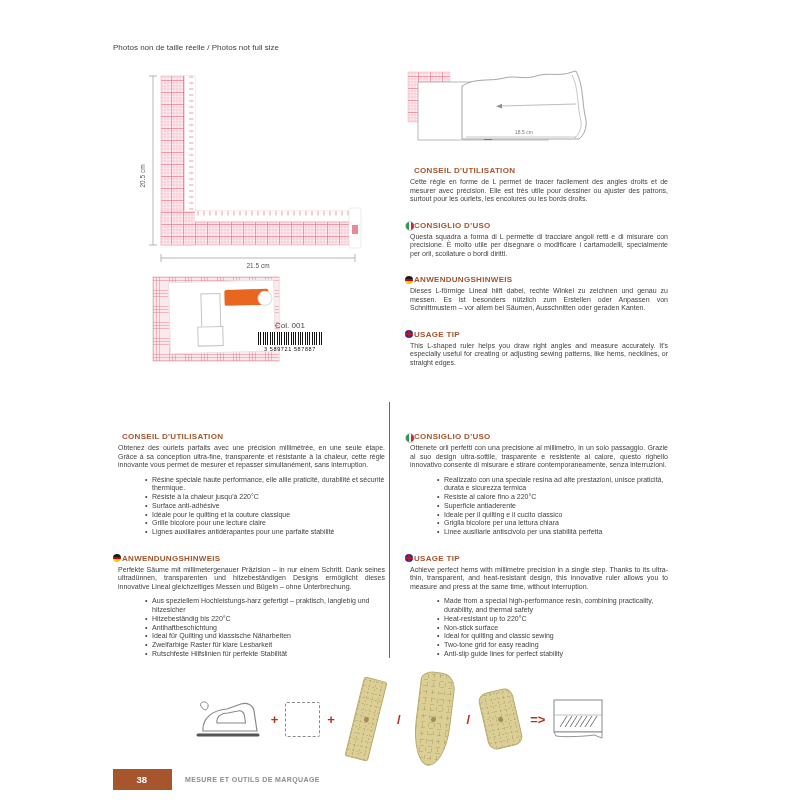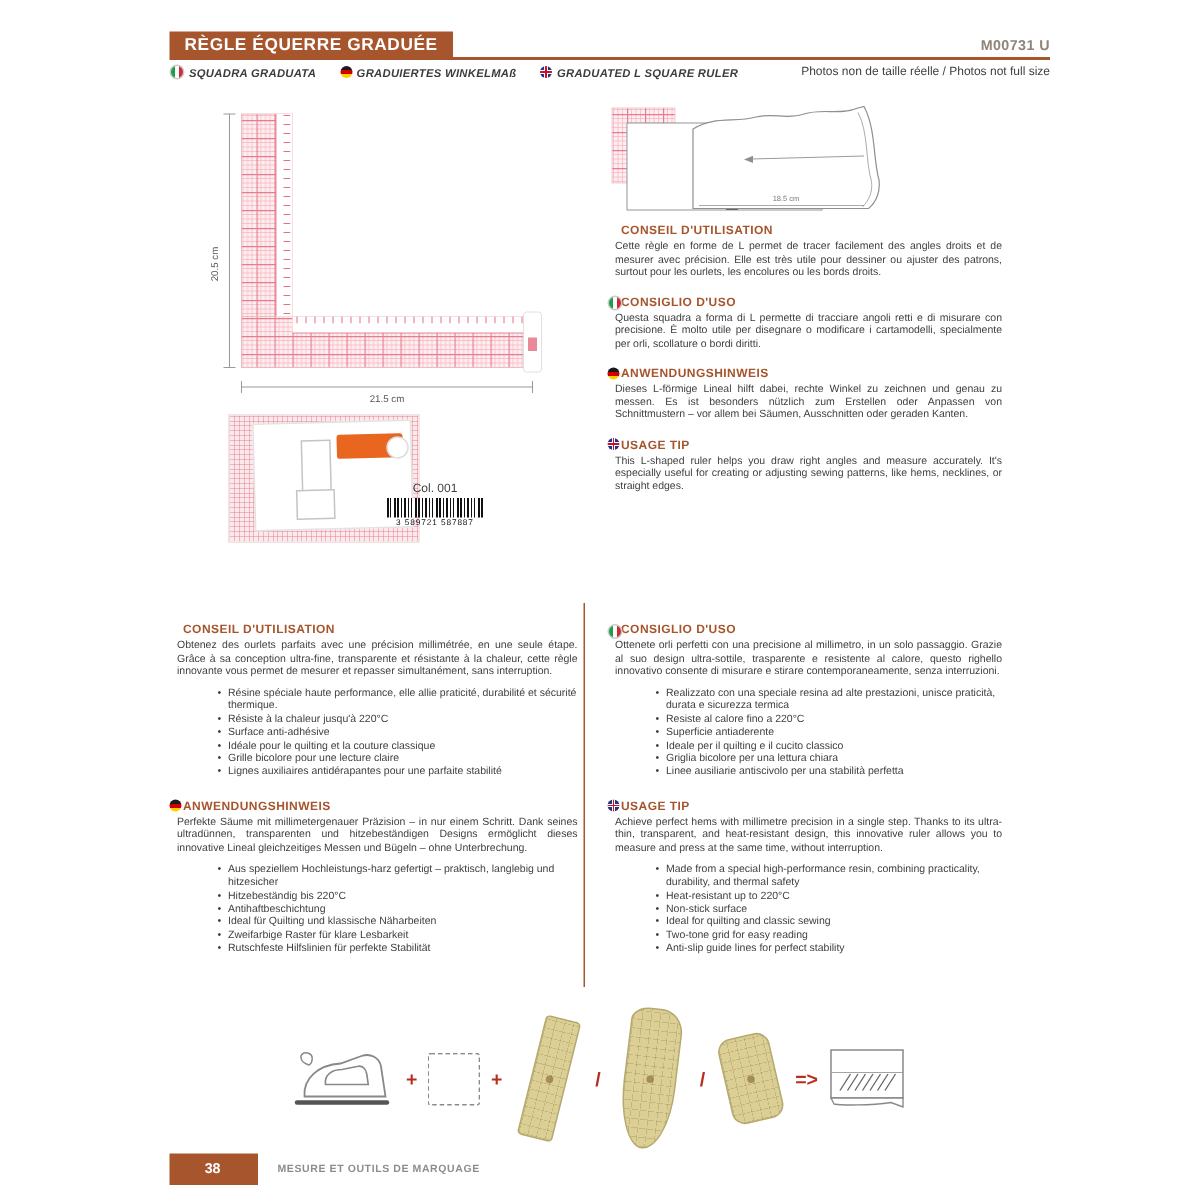--- a/index.html
+++ b/index.html
@@ -26,21 +26,21 @@
       linear-gradient(0deg,transparent 35%,#fff 35% 65%,transparent 65%),
       linear-gradient(90deg,transparent 35%,#fff 35% 65%,transparent 65%);}
   .note{font-size:8px;color:#3f3f3f;}
   
   .usage-col{position:absolute;left:405px;top:149px;width:263px;}
   .fcol-left{position:absolute;left:113px;top:415px;width:272px;}
   .fcol-right{position:absolute;left:405px;top:415px;width:263px;}
   .block{margin-bottom:10px;}
   .fcol-left .block,.fcol-right .block{margin-bottom:13px;}
   .block-head{position:relative;padding-left:9px;font-weight:bold;font-size:8px;color:#a6552d;
-              letter-spacing:.3px;}
+              letter-spacing:.3px;margin-top:17px;}
   .block-head .flag{position:absolute;left:0;top:0.5px;}
   .block p{margin:3px 0 0;padding-left:5px;font-size:7px;line-height:1.22;text-align:justify;color:#3f3f3f;}
   ul.bullets{margin:6px 0 0;padding:0 0 0 32px;list-style:none;}
   .bullets li{position:relative;padding-left:7px;font-size:7px;line-height:1.25;color:#3f3f3f;}
   .bullets li::before{content:"\2022";position:absolute;left:0;top:0;color:#3f3f3f;}
   .divider{position:absolute;left:389px;top:402px;width:1px;height:256px;background:#a6552d;}
   
   .fig-lruler{position:absolute;left:123px;top:68px;}
   .fig-pattern{position:absolute;left:406px;top:64px;}
   
@@ -77,40 +77,22 @@
   .footer-box{position:absolute;left:113px;top:769px;width:59px;height:21px;background:#a6552d;color:#fff;
     font-weight:bold;font-size:9.5px;display:flex;align-items:center;justify-content:flex-end;
     padding-right:25px;box-sizing:border-box;}
   .footer-label{position:absolute;left:185px;top:776px;font-size:7px;font-weight:600;color:#8d8d8d;letter-spacing:.4px;}
 </style>
 </head>
 <body>
 
 <div class="page">
 
-  <div class="h-bar" style="top:21px;">
-    <span class="title-box">RÈGLE ÉQUERRE GRADUÉE</span>
-    <span class="ref">M00731 U</span>
-  </div>
 
   <div class="subheader">
-    <div class="flags">
-      <span class="flag-item">
-        <span class="flag it"></span>
-        <span>SQUADRA GRADUATA</span>
-      </span>
-      <span class="flag-item">
-        <span class="flag de"></span>
-        <span>GRADUIERTES WINKELMAß</span>
-      </span>
-      <span class="flag-item">
-        <span class="flag gb"></span>
-        <span>GRADUATED L SQUARE RULER</span>
-      </span>
-    </div>
     <span class="note">Photos non de taille réelle / Photos not full size</span>
   </div>
 
   <svg class="fig-lruler" width="240" height="205" viewBox="0 0 240 205">
     <defs>
       <pattern id="pgrid" width="12" height="12" patternUnits="userSpaceOnUse">
         <rect width="12" height="12" fill="#fdeef1"></rect>
         <path d="M3 0V12M6 0V12M9 0V12M0 3H12M0 6H12M0 9H12" stroke="#f5b5c0" stroke-width="0.5"></path>
         <path d="M0.4 0V12M0 0.4H12" stroke="#e26076" stroke-opacity="0.8" stroke-width="0.8"></path>
       </pattern>

